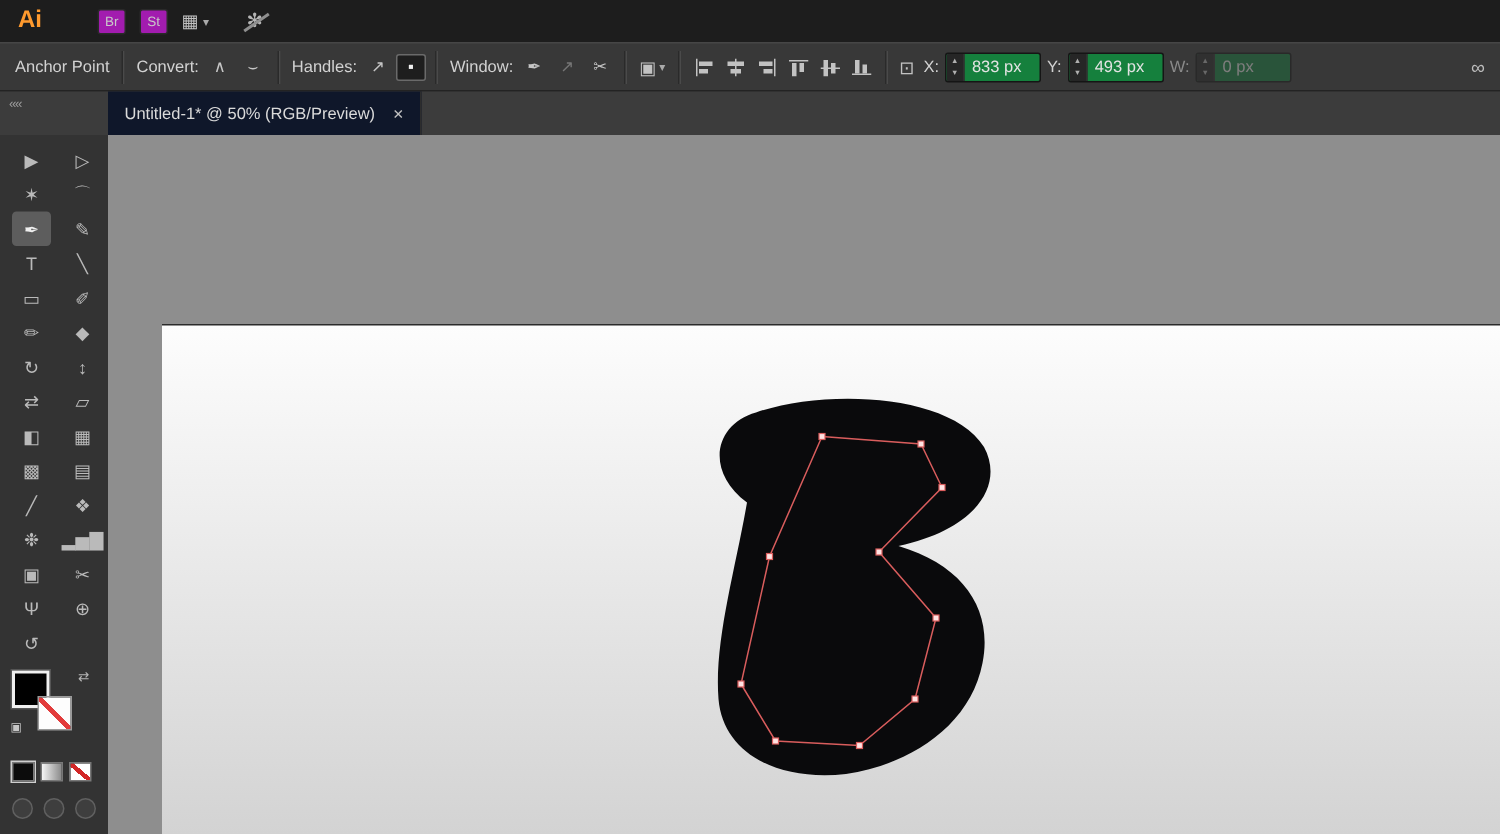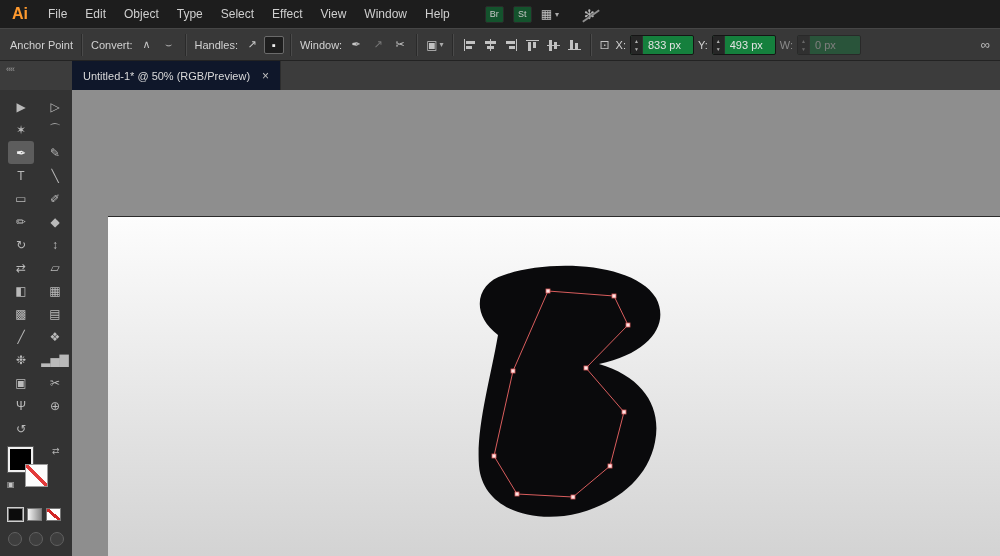--- a/index.html
+++ b/index.html
@@ -6,21 +6,21 @@
   html,body{width:1000px;height:556px;overflow:hidden;}
   body{font-family:"Liberation Sans","DejaVu Sans",sans-serif;background:#1e1e1e;-webkit-font-smoothing:antialiased;}
   .app{width:1000px;height:556px;display:flex;flex-direction:column;}
 
   
   .menubar{flex:0 0 28px;height:28px;background:#1d1d1d;display:flex;align-items:center;color:#cfcfcf;font-size:12px;}
   .logo{color:#ff9a2e;font-weight:bold;font-size:16px;padding:0 11px 0 12px;}
   .menu-items{display:flex;align-items:center;height:100%;}
   .menu-item{padding:0 9px;height:100%;display:flex;align-items:center;cursor:default;}
   .mb-right{display:flex;align-items:center;gap:9px;margin-left:26px;}
-  .sq-btn{background:#14532d;border:1px solid #2a2a2a;color:#c8c8c8;font-size:9px;width:19px;height:17px;display:flex;align-items:center;justify-content:center;border-radius:2px;}
+  .sq-btn{background:#a21caf;border:1px solid #2a2a2a;color:#c8c8c8;font-size:9px;width:19px;height:17px;display:flex;align-items:center;justify-content:center;border-radius:2px;}
   .ws-icon{color:#c2c2c2;font-size:12px;display:flex;align-items:center;gap:3px;}
   .ws-icon .chev{font-size:8px;color:#aaa;}
   .gpu{position:relative;color:#b5b5b5;font-size:13px;margin-left:16px;}
   .gpu::after{content:"";position:absolute;left:-3px;top:8px;width:20px;height:2px;background:#8f8f8f;transform:rotate(-35deg);}
 
   
   .controlbar{flex:0 0 33px;height:33px;background:#383838;border-top:1px solid #464646;border-bottom:1px solid #232323;display:flex;align-items:center;font-size:11px;color:#cfcfcf;padding:0 8px;gap:2px;white-space:nowrap;}
   .cb-label{color:#d2d2d2;padding:0 2px;}
   .cb-label.dim{color:#8a8a8a;}
   .vsep{width:2px;height:22px;background:#2a2a2a;border-right:1px solid #4a4a4a;margin:0 4px;flex:0 0 2px;}
@@ -68,31 +68,20 @@
   .canvas{flex:1;position:relative;background:#8e8e8e;overflow:hidden;}
   .canvas svg{position:absolute;left:0;top:0;display:block;}
 </style>
 </head>
 <body>
 
 <div class="app">
 
   <div class="menubar">
     <span class="logo">Ai</span>
-    <span class="menu-items">
-        <span class="menu-item">File</span>
-        <span class="menu-item">Edit</span>
-        <span class="menu-item">Object</span>
-        <span class="menu-item">Type</span>
-        <span class="menu-item">Select</span>
-        <span class="menu-item">Effect</span>
-        <span class="menu-item">View</span>
-        <span class="menu-item">Window</span>
-        <span class="menu-item">Help</span>
-      </span>
     <span class="mb-right">
       <span class="sq-btn">Br</span>
       <span class="sq-btn">St</span>
       <span class="ws-icon">
         <span>▦</span>
         <span class="chev">▾</span>
       </span>
       <span class="gpu">✻</span>
     </span>
   </div>

